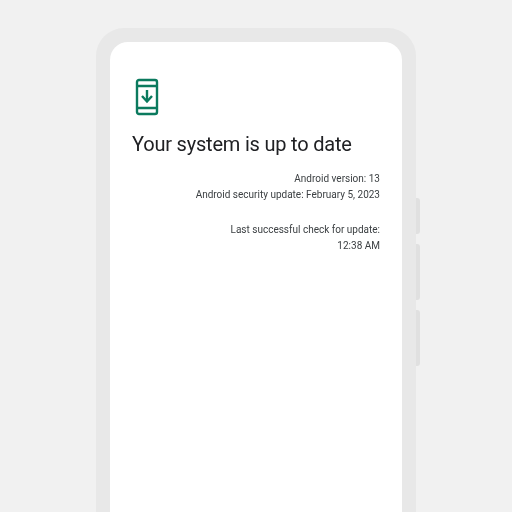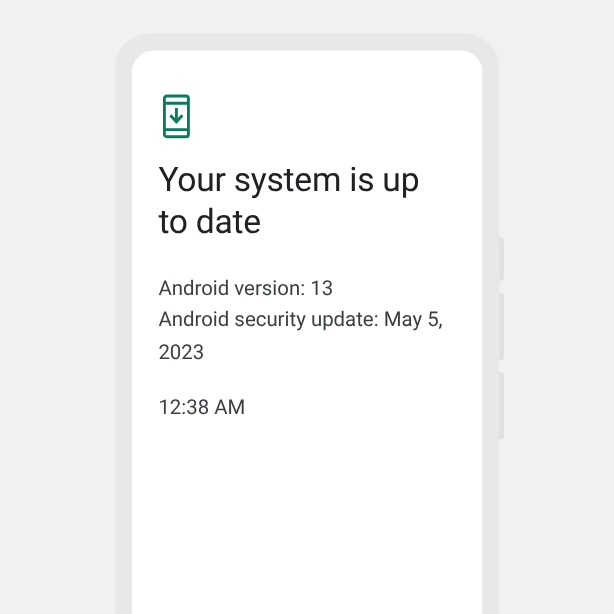--- a/index.html
+++ b/index.html
@@ -54,35 +54,36 @@
       padding: 36px 22px 0 22px;
       overflow: hidden;
     }
     .icon-wrap {
       margin-bottom: 16px;
     }
     .icon-wrap svg {
       display: block;
     }
     .title {
-      font-size: 28px;
+      font-size: 20px;
       font-weight: 400;
       color: #202124;
       line-height: 1.25;
-      margin-bottom: 26px;
+      margin-bottom: 14px;
       letter-spacing: -0.2px;
     }
     .detail-block {
       margin-bottom: 20px;
     }
     .detail-line {
-      font-size: 17px;
+      font-size: 10px;
       color: #3c4043;
       line-height: 1.55;
       font-weight: 400;
+      text-align: right;
     }
   </style>
 </head>
 <body>
 
 <div class="phone-frame">
   <div class="phone-side-btn btn1"></div>
   <div class="phone-side-btn btn2"></div>
   <div class="phone-side-btn btn3"></div>
 
@@ -95,21 +96,22 @@
         <line x1="5" y1="30" x2="25" y2="30" stroke="#0b7a5e" stroke-width="2.4"></line>
         <line x1="15" y1="12" x2="15" y2="22" stroke="#0b7a5e" stroke-width="2.4"></line>
         <polyline points="10,18 15,23.5 20,18" fill="none" stroke="#0b7a5e" stroke-width="2.4" stroke-linejoin="miter"></polyline>
       </svg>
     </div>
 
     <h1 class="title">Your system is up to date</h1>
 
     <div class="detail-block">
       <div class="detail-line">Android version: 13</div>
-      <div class="detail-line">Android security update: May 5, 2023</div>
+      <div class="detail-line">Android security update: February 5, 2023</div>
     </div>
 
     <div class="detail-block">
+      <div class="detail-line">Last successful check for update:</div>
       <div class="detail-line">12:38 AM</div>
     </div>
 
   </div>
 </div>
 
 </body></html>

